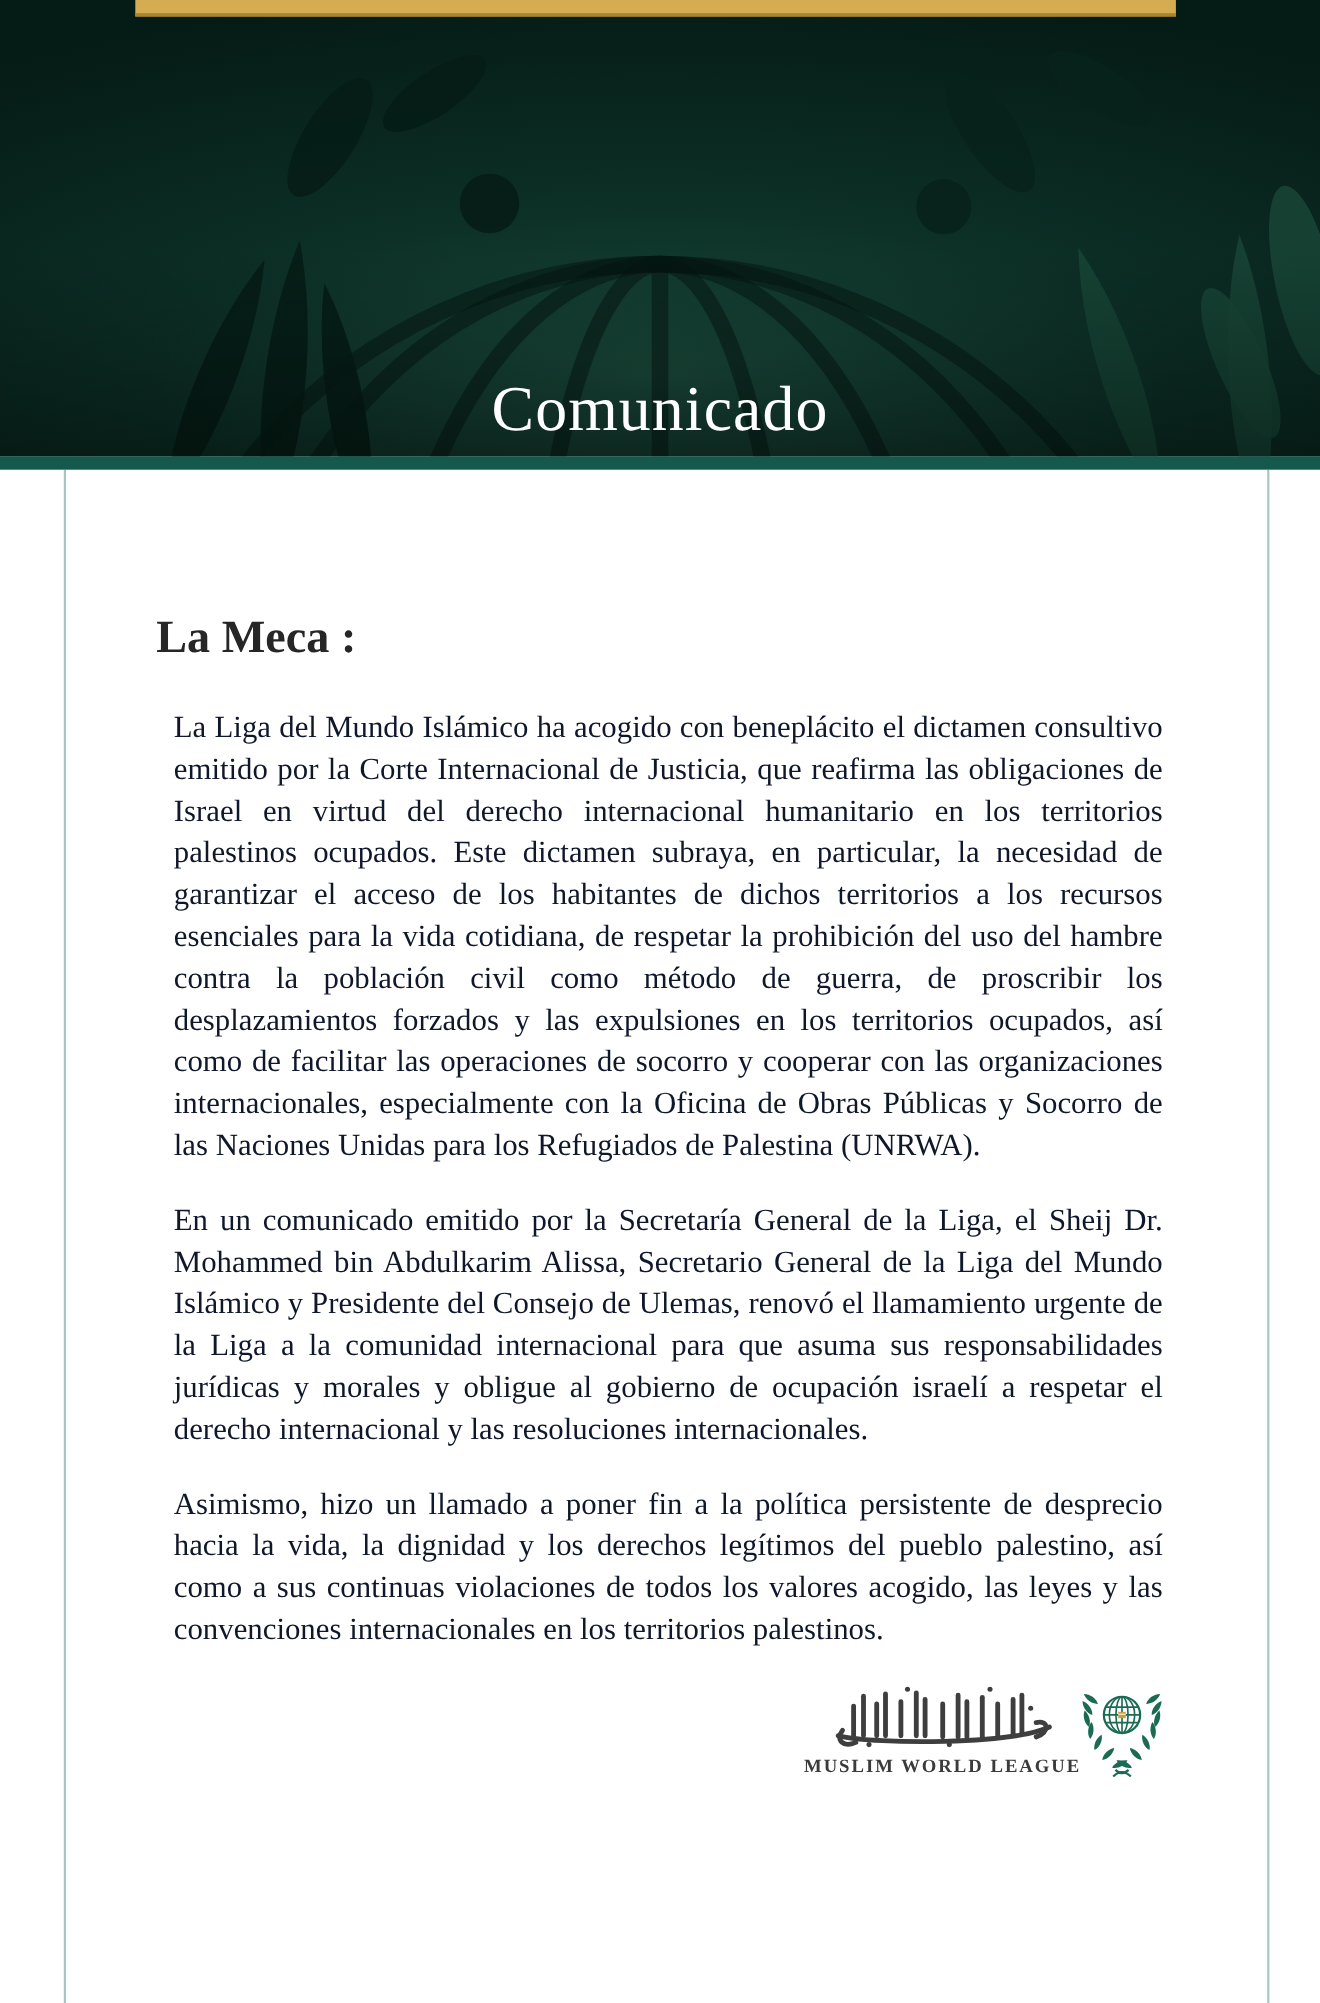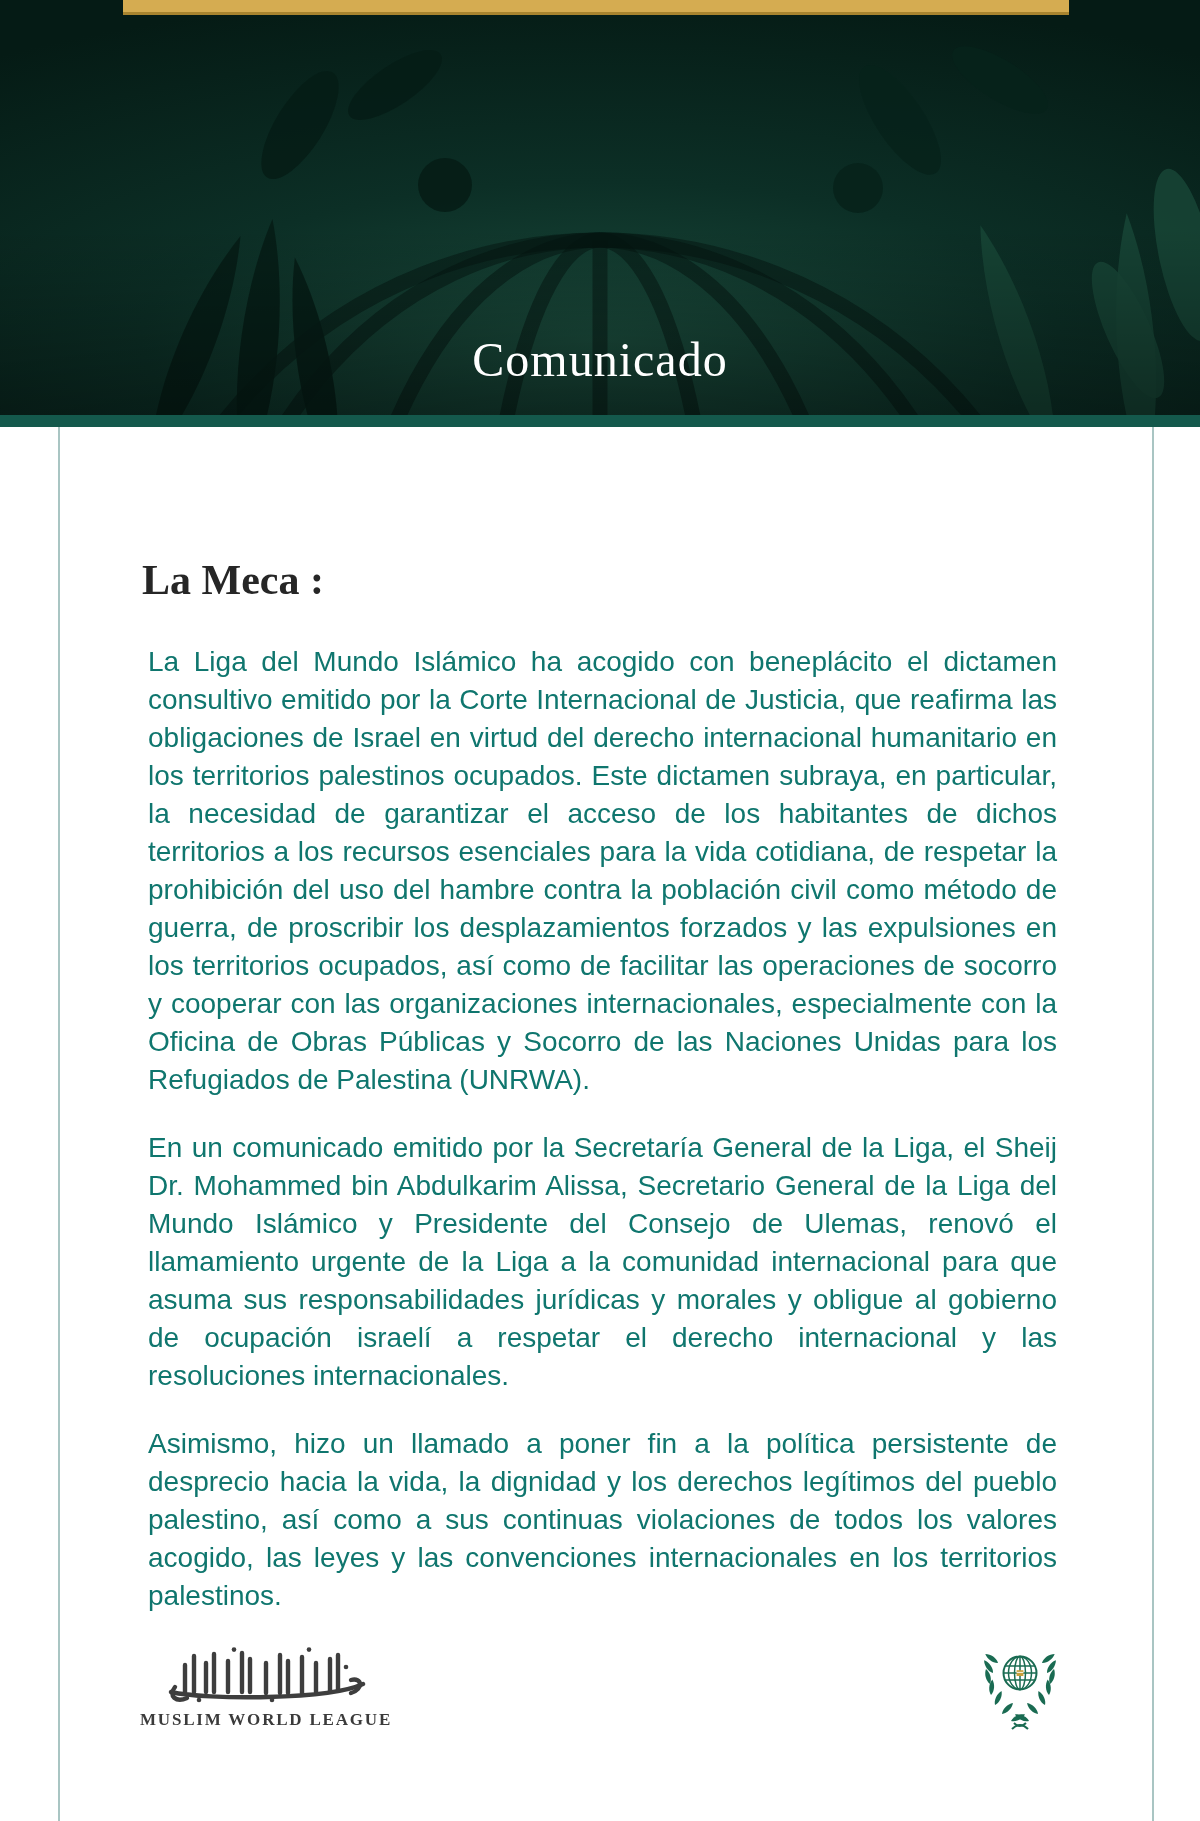--- a/index.html
+++ b/index.html
@@ -9,43 +9,44 @@
   }
   
   .header{position:absolute;top:0;left:0;width:1200px;height:415px;background:#0a2a21;}
   .header svg{display:block;position:absolute;top:0;left:0;}
   .gold-bar{
     position:absolute;top:0;left:123px;width:946px;height:12px;
     background:#D5AC51;border-bottom:3px solid #A8842F;z-index:3;
   }
   .header-title{
     position:absolute;top:304px;left:0;width:100%;text-align:center;z-index:2;
-    font-family:"Liberation Serif","DejaVu Serif",serif;font-size:48px;line-height:1;
+    font-family:"Liberation Serif","DejaVu Serif",serif;font-size:58px;line-height:1;
     color:#ffffff;letter-spacing:1px;font-weight:normal;
   }
   .teal-band{position:absolute;top:415px;left:0;width:1200px;height:12px;background:#14594C;z-index:3;}
   
   .frame-line{position:absolute;top:427px;bottom:0;width:2px;background:#A9C5C3;z-index:1;}
   .frame-left{left:58px;}
   .frame-right{left:1152px;}
   
   .content{position:absolute;top:427px;left:140px;width:917px;z-index:2;}
   .meca-heading{
     margin:130px 0 0 2px;
     font-family:"Liberation Serif","DejaVu Serif",serif;font-weight:bold;
     font-size:42px;line-height:1.1;color:#262626;
   }
   .paras{margin-top:40px;}
   .paras p{
-    margin:0 0 30px 8px;font-size:28px;line-height:38px;color:#0f766e;
+    margin:0 0 30px 18px;font-size:28px;line-height:38px;color:#0f172a;
     text-align:justify;
+    font-family:Liberation Serif, serif;
   }
   
   .logo-row{
-    margin-top:26px;display:flex;justify-content:space-between;align-items:center;gap:15px;
+    margin-top:26px;display:flex;justify-content:flex-end;align-items:center;
   }
   .logo-left{display:flex;flex-direction:column;align-items:center;}
   .mwl-text{
     font-family:"Liberation Serif","DejaVu Serif",serif;font-weight:bold;
     font-size:17px;letter-spacing:1.8px;color:#3B3B3B;margin-top:5px;white-space:nowrap;
   }
   .visually-hidden{
     position:absolute;width:1px;height:1px;overflow:hidden;
     clip:rect(0 0 0 0);white-space:nowrap;
   }

